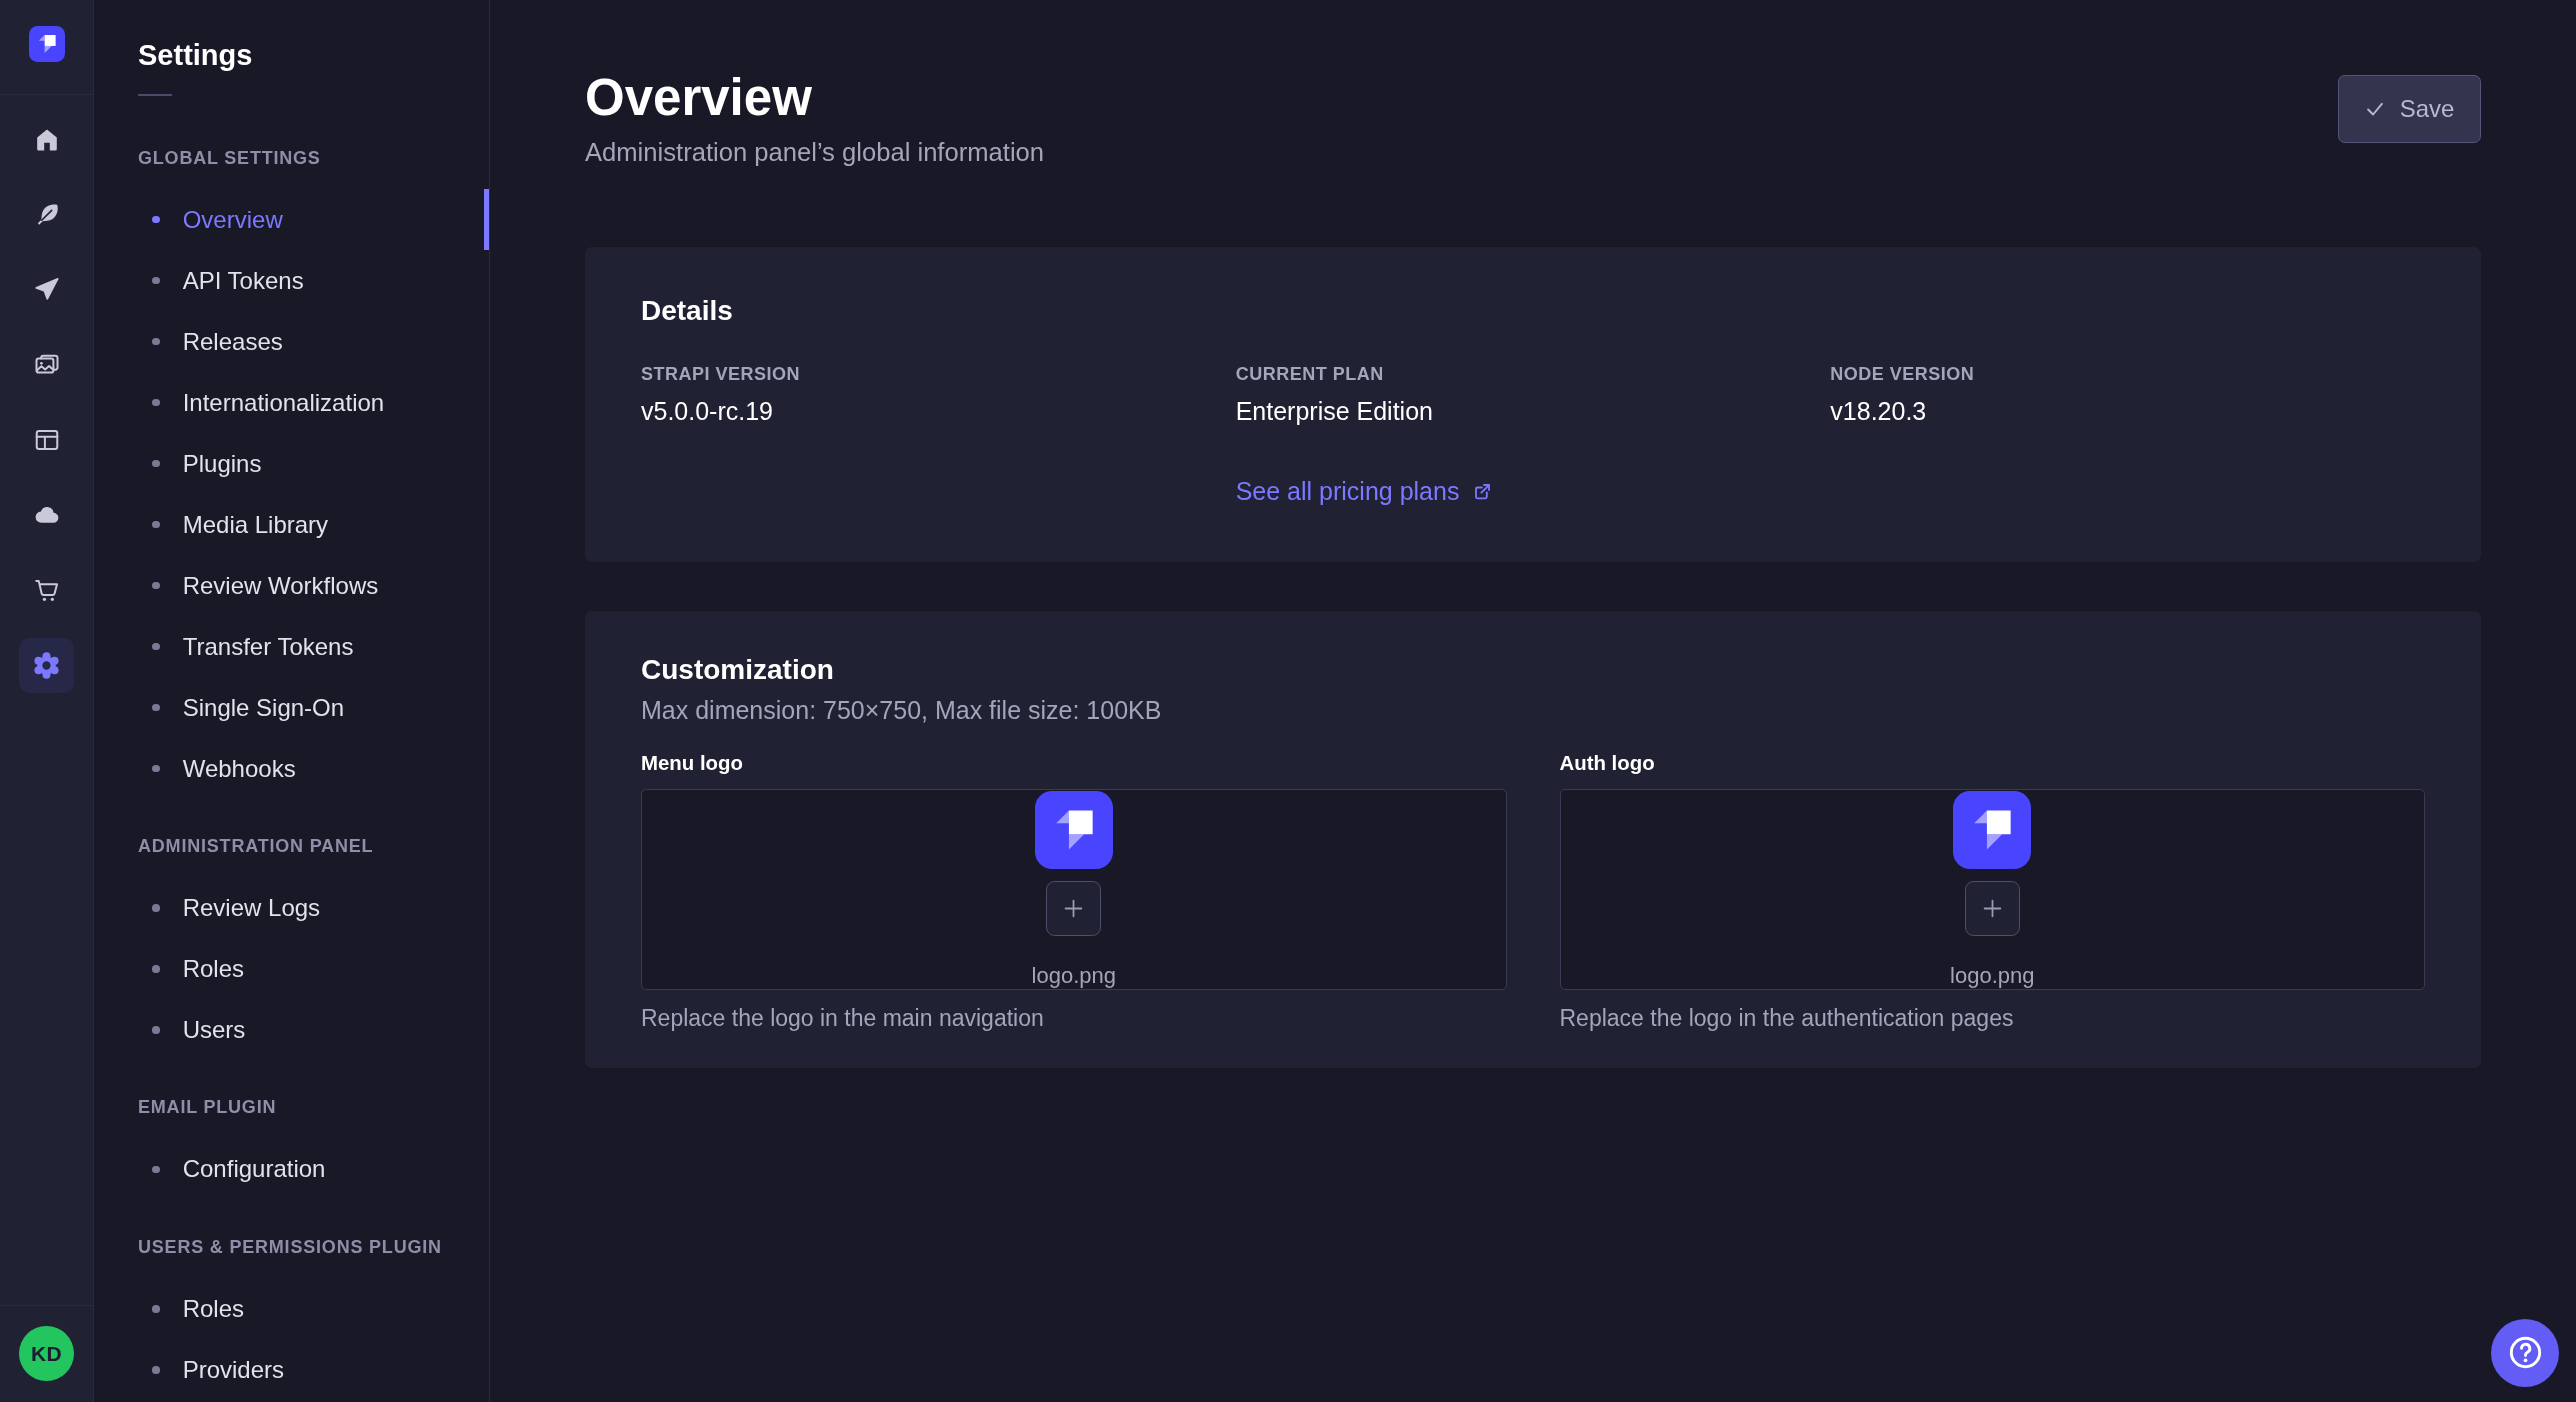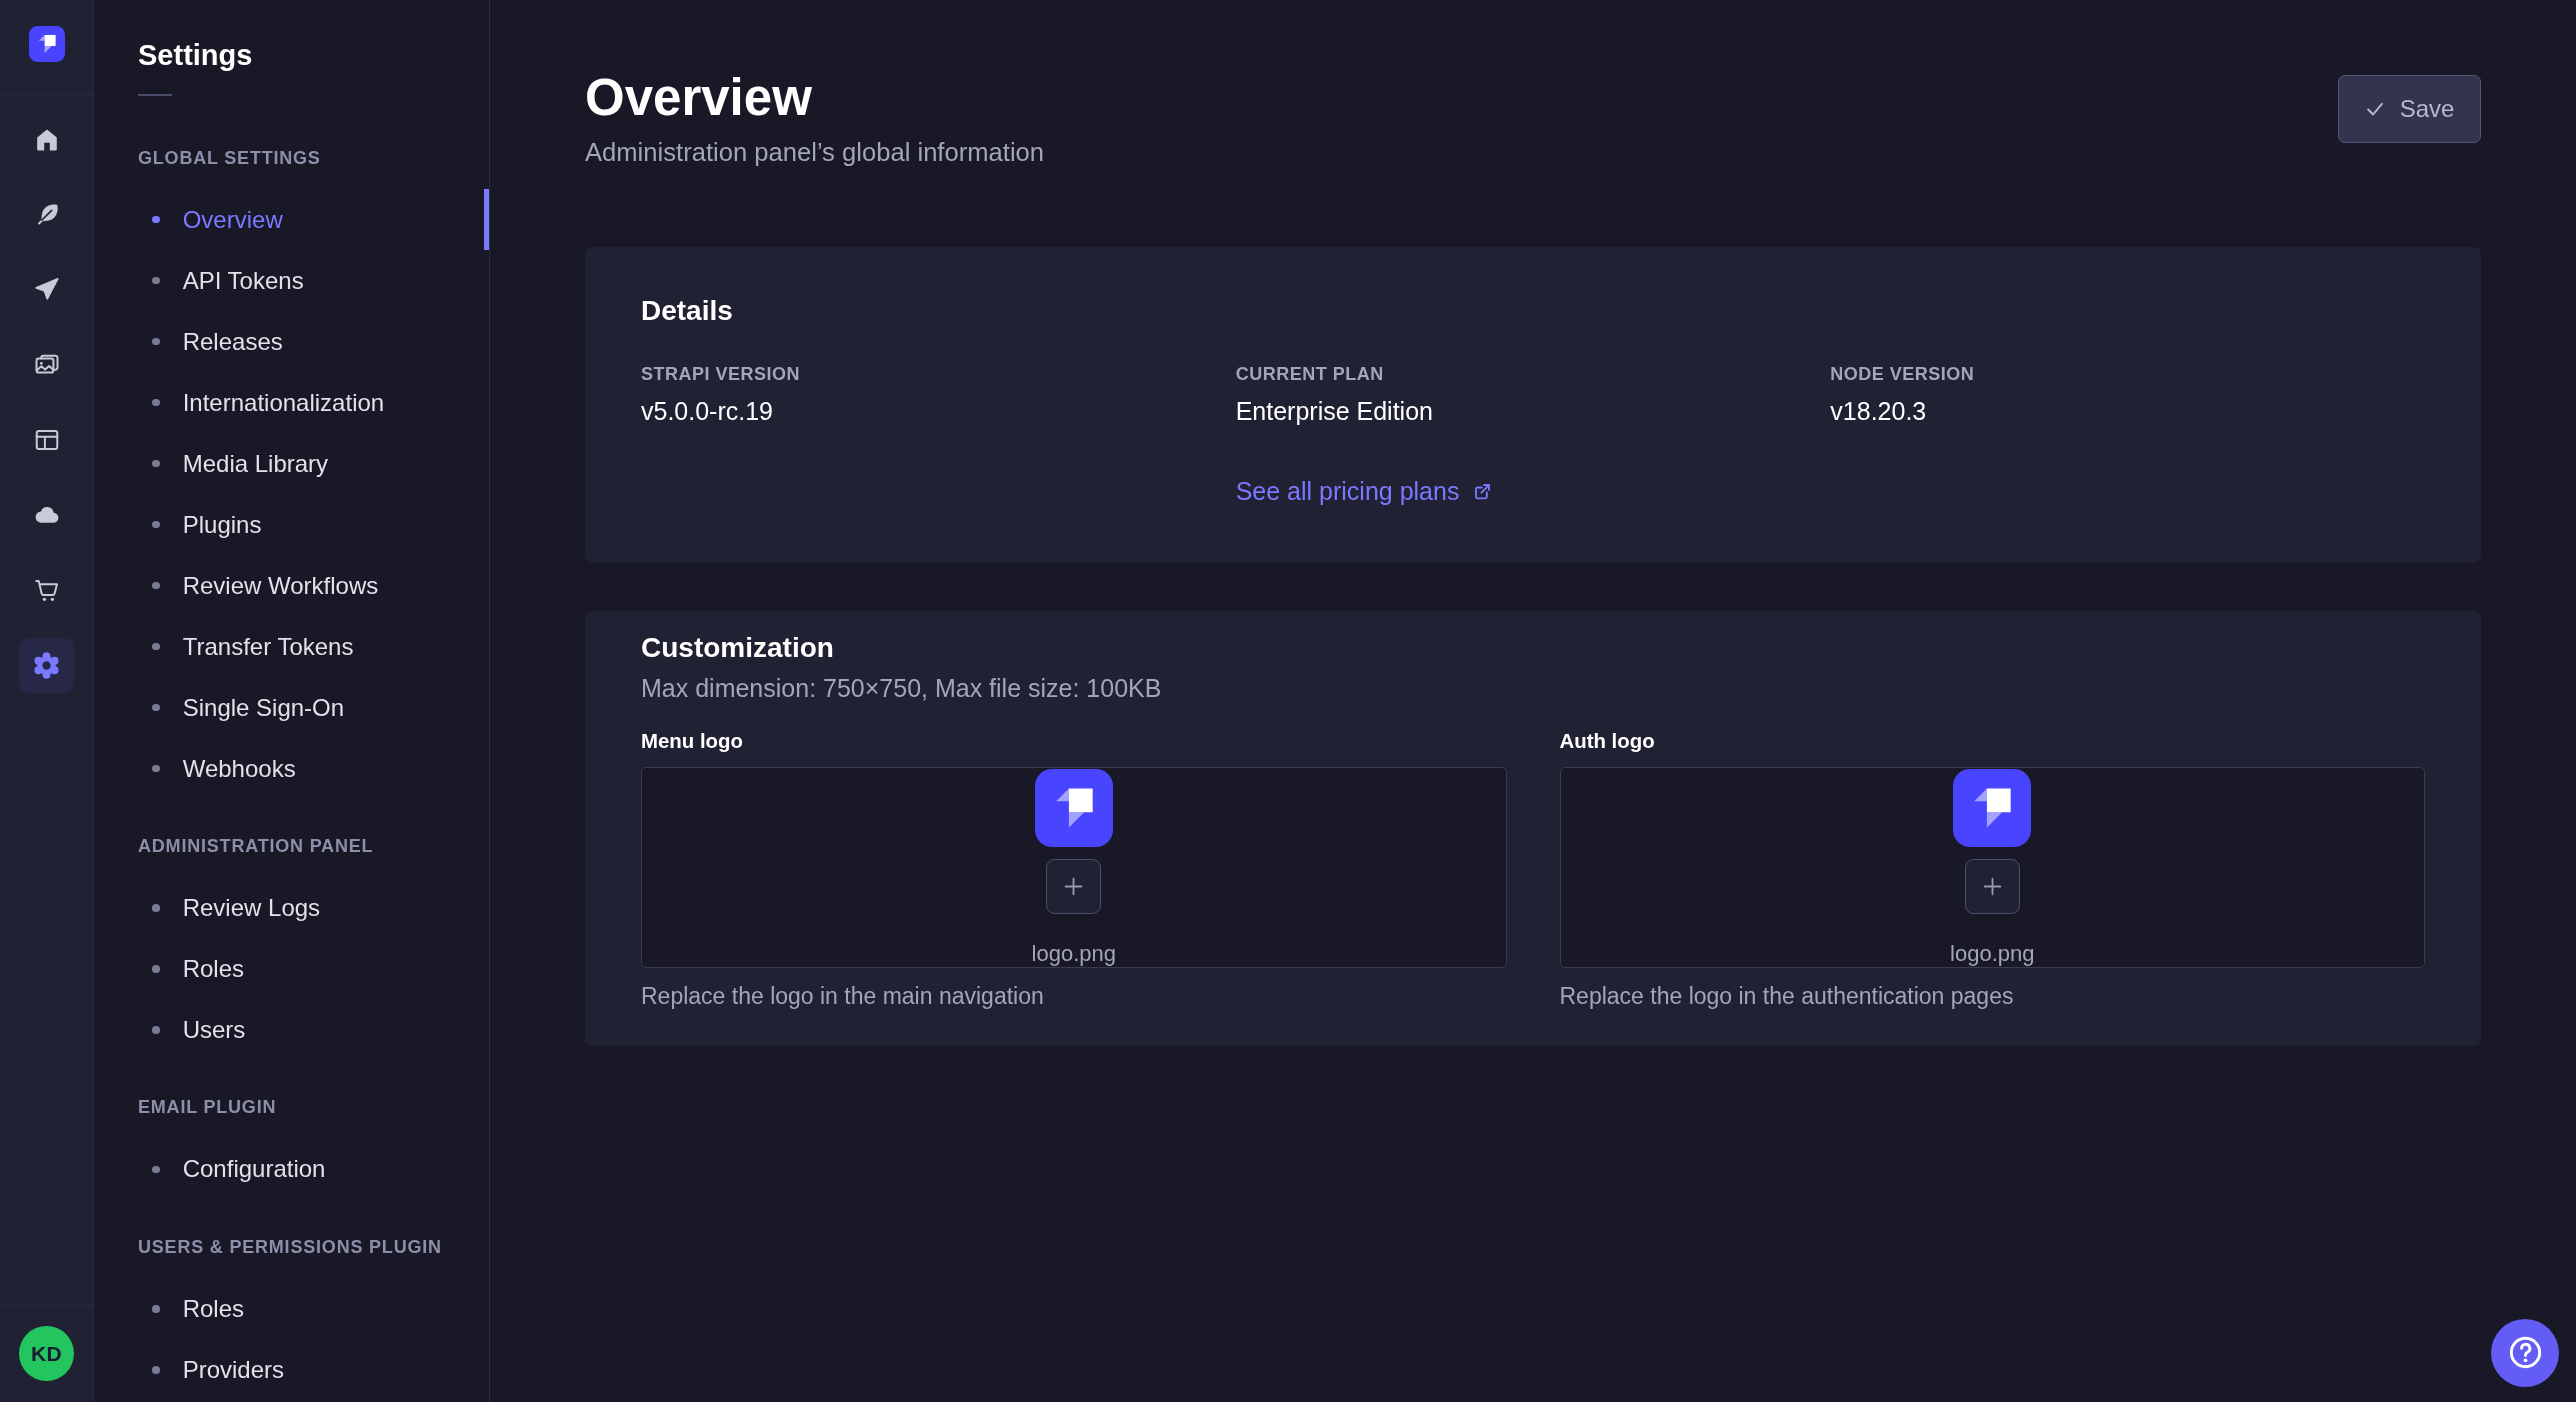--- a/index.html
+++ b/index.html
@@ -54,21 +54,21 @@
   .card-heading { font-size:28px; font-weight:600; color:#ffffff; }
 
   .details-card { margin-top:80px; padding:48px 56px 34px; }
   .details-grid { display:grid; grid-template-columns:1fr 1fr 1fr; row-gap:22px; margin-top:37px; }
   .field-label { font-size:18px; font-weight:600; letter-spacing:0.5px; color:#a5a5ba; text-transform:uppercase; }
   .field-value { font-size:25px; color:#ffffff; margin-top:12px; }
   .pricing-link { display:inline-flex; align-items:center; gap:12px; margin-top:36px; text-decoration:none;
                   color:#7b79ff; font-size:25px; cursor:pointer; }
   .pricing-link svg { width:23px; height:23px; }
 
-  .custom-card { margin-top:49px; padding:21px 56px 36px; }
+  .custom-card { margin-top:49px; padding:43px 56px 36px; }
   .custom-sub { font-size:25px; color:#a5a5ba; margin-top:10.2px; }
   .uploads { display:flex; gap:53px; margin-top:27px; }
   .upload-col { flex:1; min-width:0; }
   .upload-label { font-size:20.4px; font-weight:700; color:#ffffff; margin-bottom:13.6px; }
   .upload-box { height:201px; border:0.9px solid #3a3a55; border-radius:5.1px; background:#181826;
                 display:flex; flex-direction:column; align-items:center; justify-content:center; cursor:pointer; }
   .logo-tile-lg { width:78px; height:78px; border-radius:17px; background:#4945ff;
                   display:flex; align-items:center; justify-content:center; }
   .logo-tile-lg svg { width:78px; height:78px; }
   .plus-btn { width:55px; height:55px; border-radius:8.5px; border:0.9px solid #4f4f6e; background:#212134;
@@ -177,25 +177,25 @@
         <div class="subnav-item">
           <span class="bullet"></span>
           <span>Releases</span>
         </div>
         <div class="subnav-item">
           <span class="bullet"></span>
           <span>Internationalization</span>
         </div>
         <div class="subnav-item">
           <span class="bullet"></span>
+          <span>Plugins</span>
+        </div>
+        <div class="subnav-item">
+          <span class="bullet"></span>
           <span>Media Library</span>
-        </div>
-        <div class="subnav-item">
-          <span class="bullet"></span>
-          <span>Plugins</span>
         </div>
         <div class="subnav-item">
           <span class="bullet"></span>
           <span>Review Workflows</span>
         </div>
         <div class="subnav-item">
           <span class="bullet"></span>
           <span>Transfer Tokens</span>
         </div>
         <div class="subnav-item">

